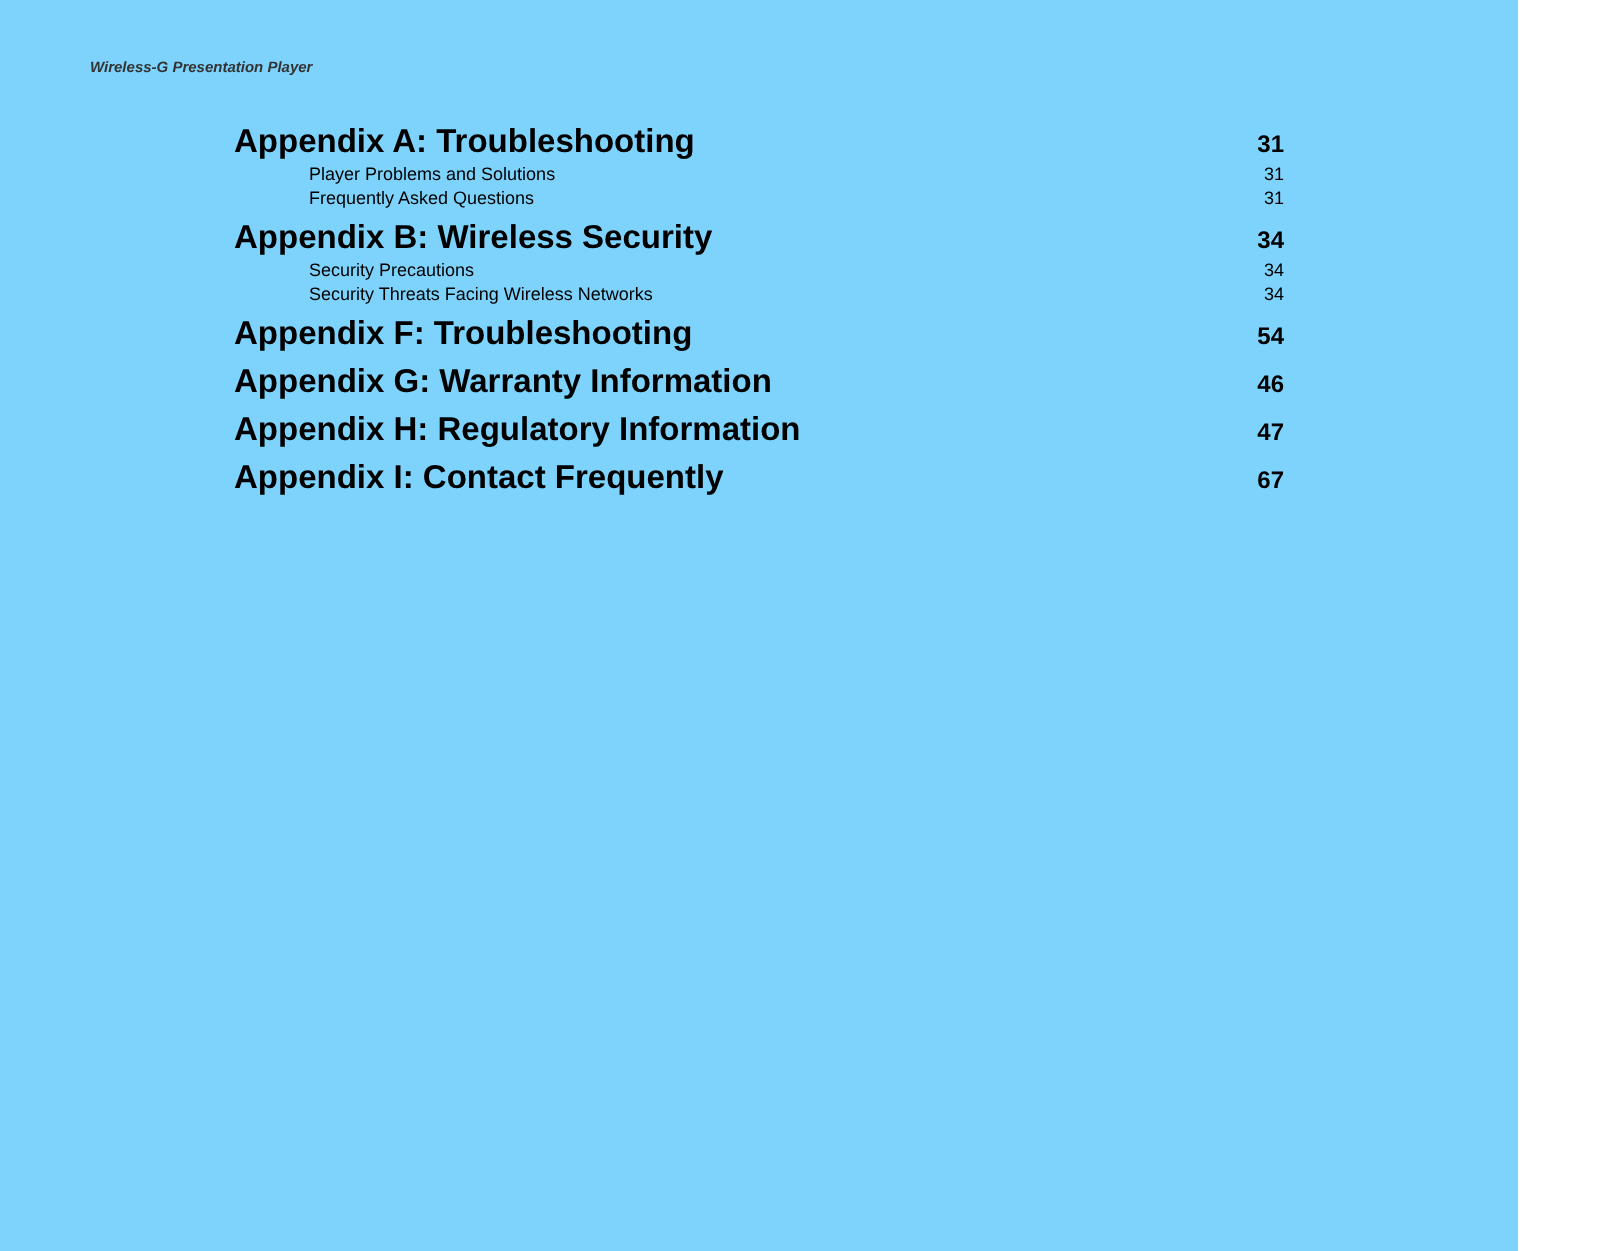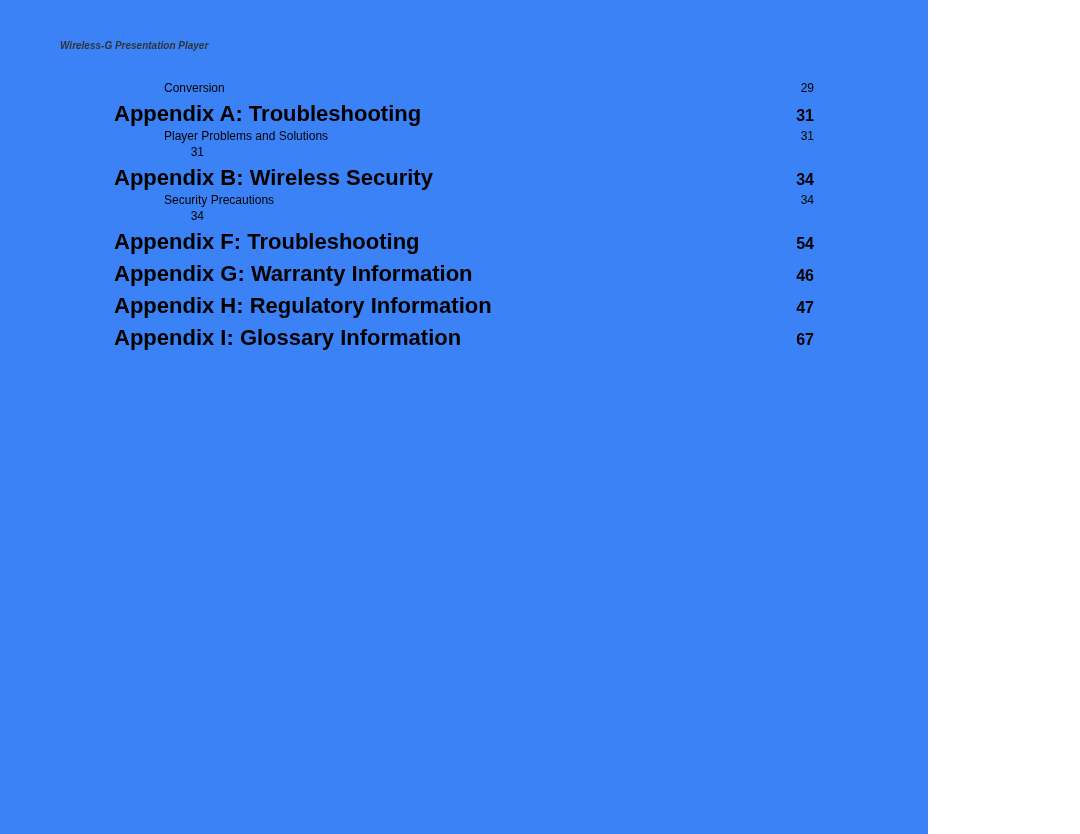--- a/index.html
+++ b/index.html
@@ -10,23 +10,23 @@
 
     body {
       background: #ffffff;
       font-family: Arial, Helvetica, sans-serif;
       width: 1080px;
       min-height: 834px;
       position: relative;
     }
 
     .page {
-      width: 928px;
+      width: 1012px;
       min-height: 834px;
-      background: #3b82f6;
+      background: #7dd3fc;
       padding: 40px 60px;
       position: relative;
     }
 
     .header-label {
       font-size: 10px;
       color: #333;
       font-weight: bold;
       margin-bottom: 30px;
       font-style: italic;
@@ -106,56 +106,54 @@
     }
   </style>
 </head>
 <body>
 
 <div class="page">
   <div class="header-label">Wireless-G Presentation Player</div>
 
   <div class="toc-container">
 
-  <div class="toc-entry toc-conversion">
-        <span class="entry-text">Conversion</span>
-        <span class="entry-page">29</span>
-      </div>
       <div class="toc-entry toc-main">
         <span class="entry-text">Appendix A: Troubleshooting</span>
         <span class="entry-page">31</span>
       </div>
       <div class="toc-entry toc-sub">
         <span class="entry-text">Player Problems and Solutions</span>
         <span class="entry-page">31</span>
       </div>
       <div class="toc-entry toc-sub">
+        <span class="entry-text">Frequently Asked Questions</span>
         <span class="entry-page">31</span>
       </div>
       <div class="toc-entry toc-main">
         <span class="entry-text">Appendix B: Wireless Security</span>
         <span class="entry-page">34</span>
       </div>
       <div class="toc-entry toc-sub">
         <span class="entry-text">Security Precautions</span>
         <span class="entry-page">34</span>
       </div>
       <div class="toc-entry toc-sub">
+        <span class="entry-text">Security Threats Facing Wireless Networks</span>
         <span class="entry-page">34</span>
       </div>
       <div class="toc-entry toc-main">
         <span class="entry-text">Appendix F: Troubleshooting</span>
         <span class="entry-page">54</span>
       </div>
       <div class="toc-entry toc-main">
         <span class="entry-text">Appendix G: Warranty Information</span>
         <span class="entry-page">46</span>
       </div>
       <div class="toc-entry toc-main">
         <span class="entry-text">Appendix H: Regulatory Information</span>
         <span class="entry-page">47</span>
       </div>
       <div class="toc-entry toc-main">
-        <span class="entry-text">Appendix I: Glossary Information</span>
+        <span class="entry-text">Appendix I: Contact Frequently</span>
         <span class="entry-page">67</span>
       </div>
     </div>
 </div>
 
 </body></html>

